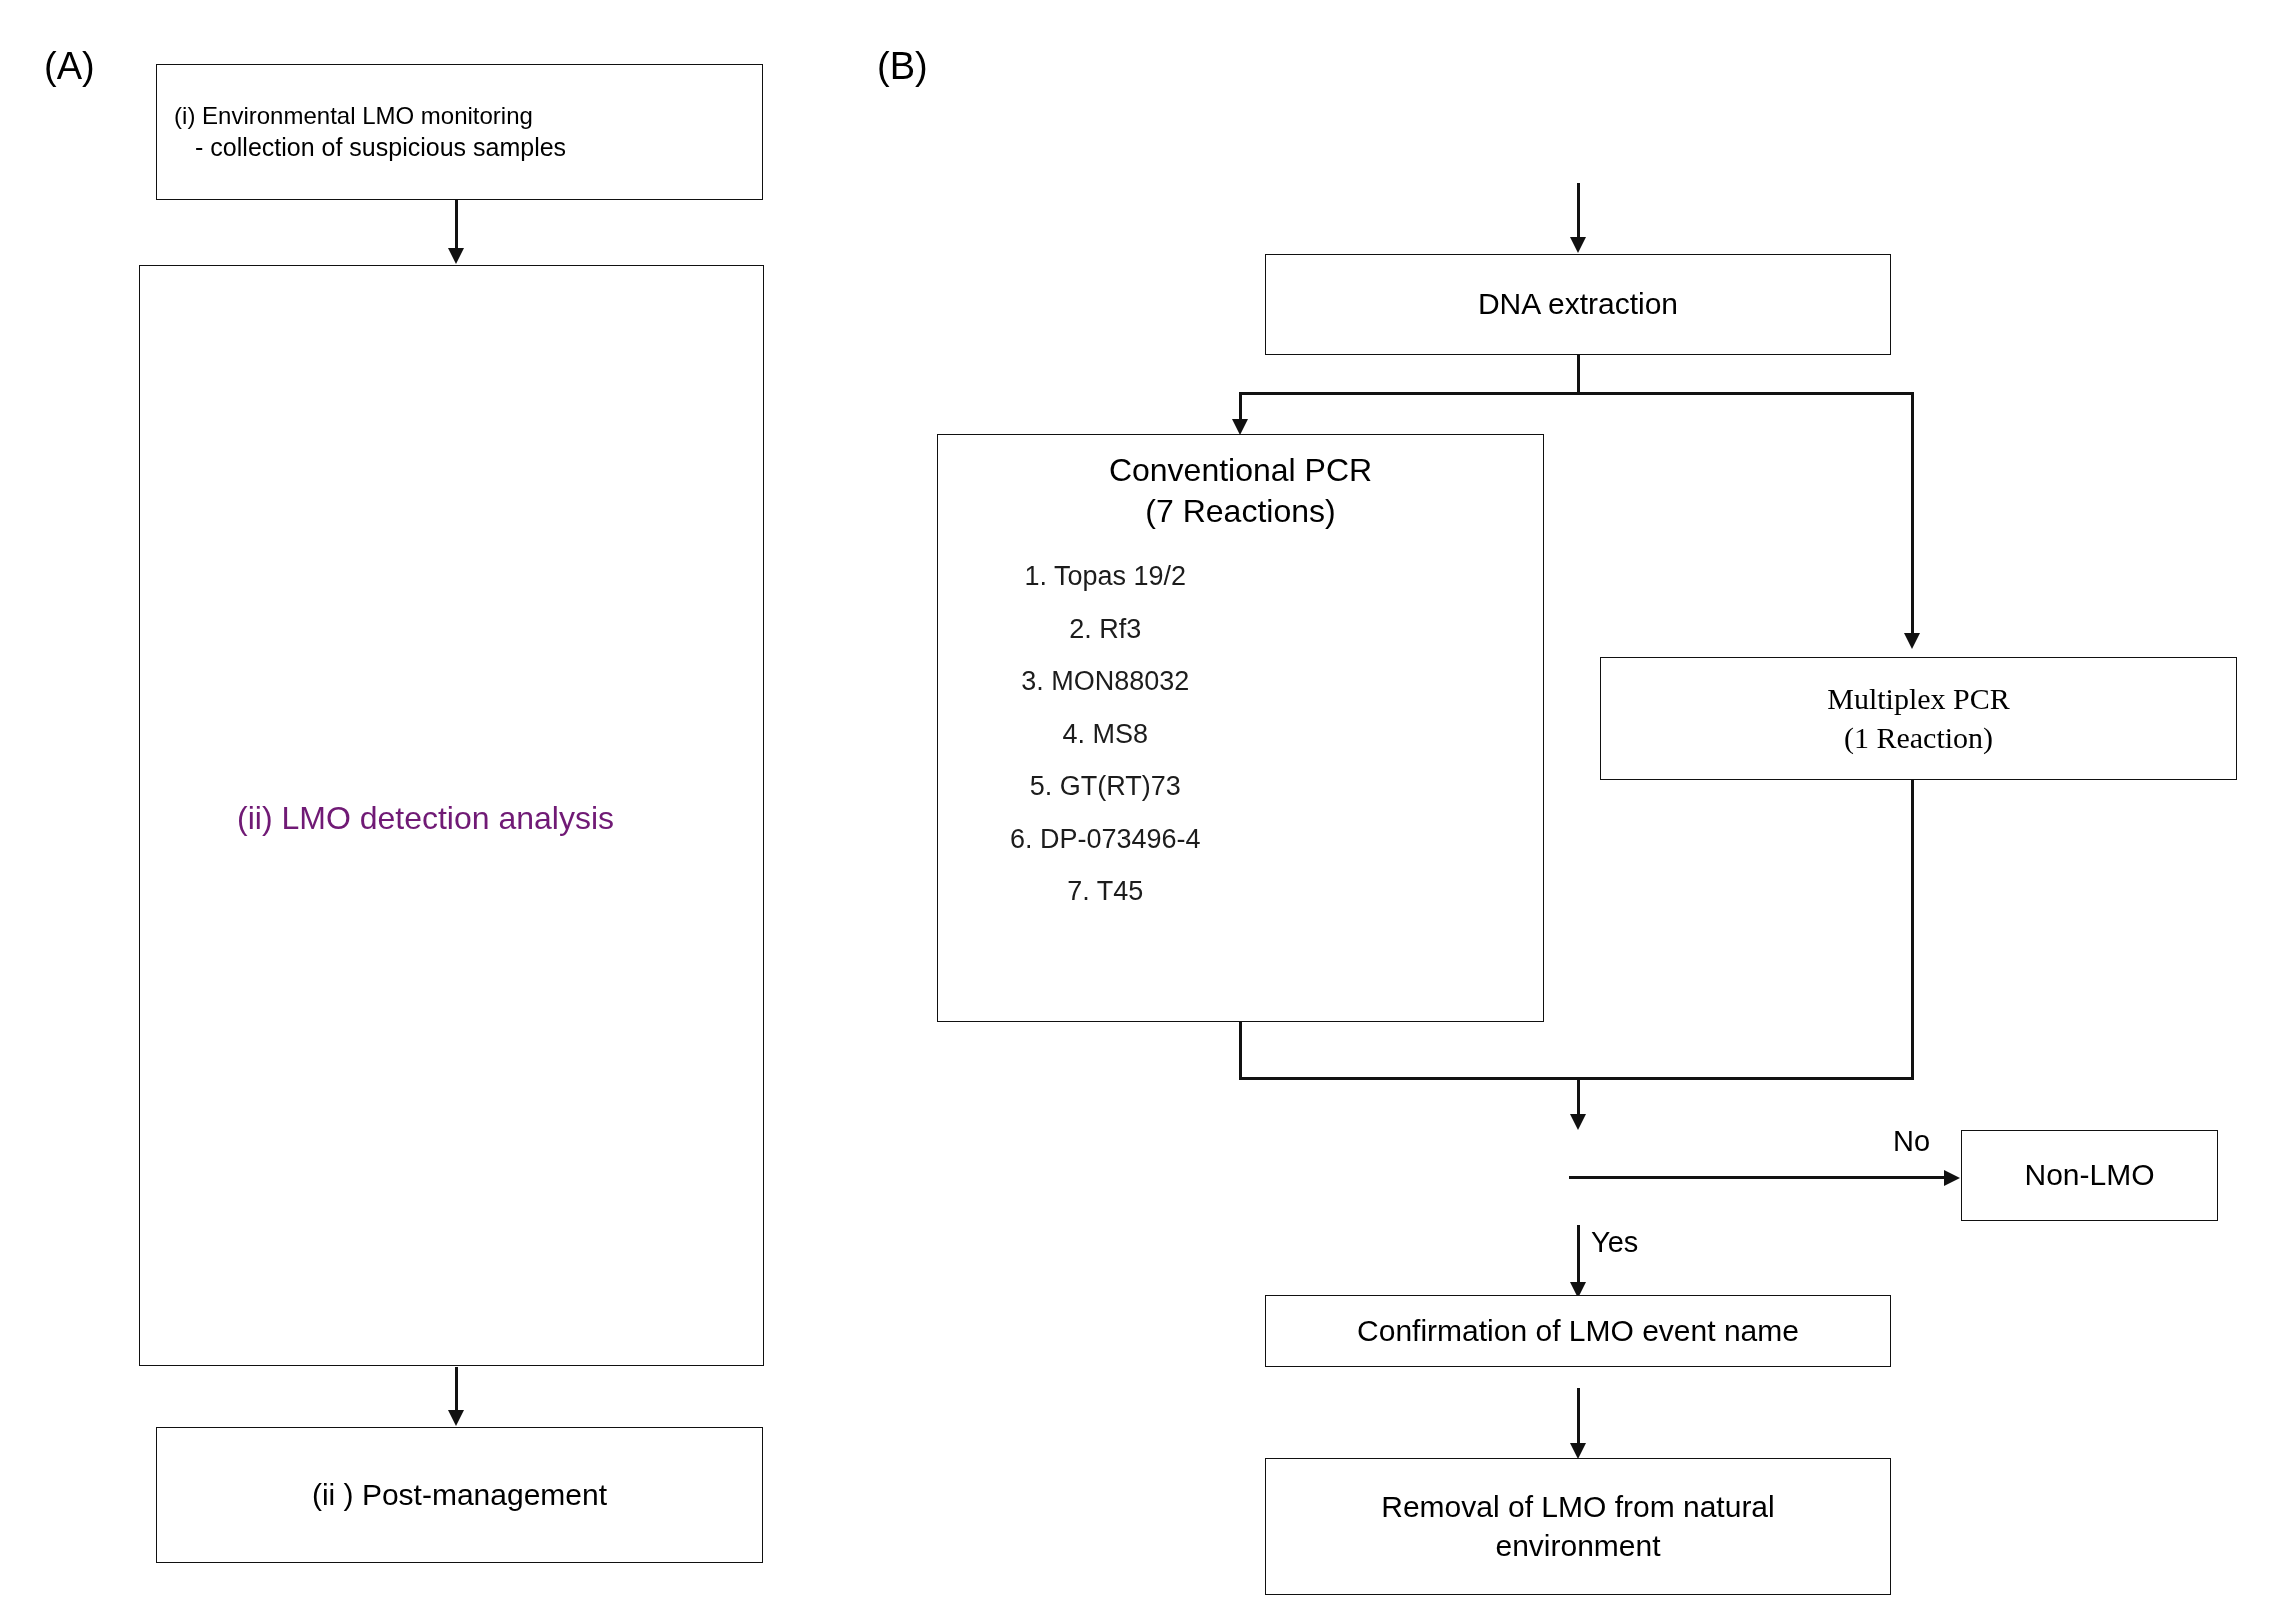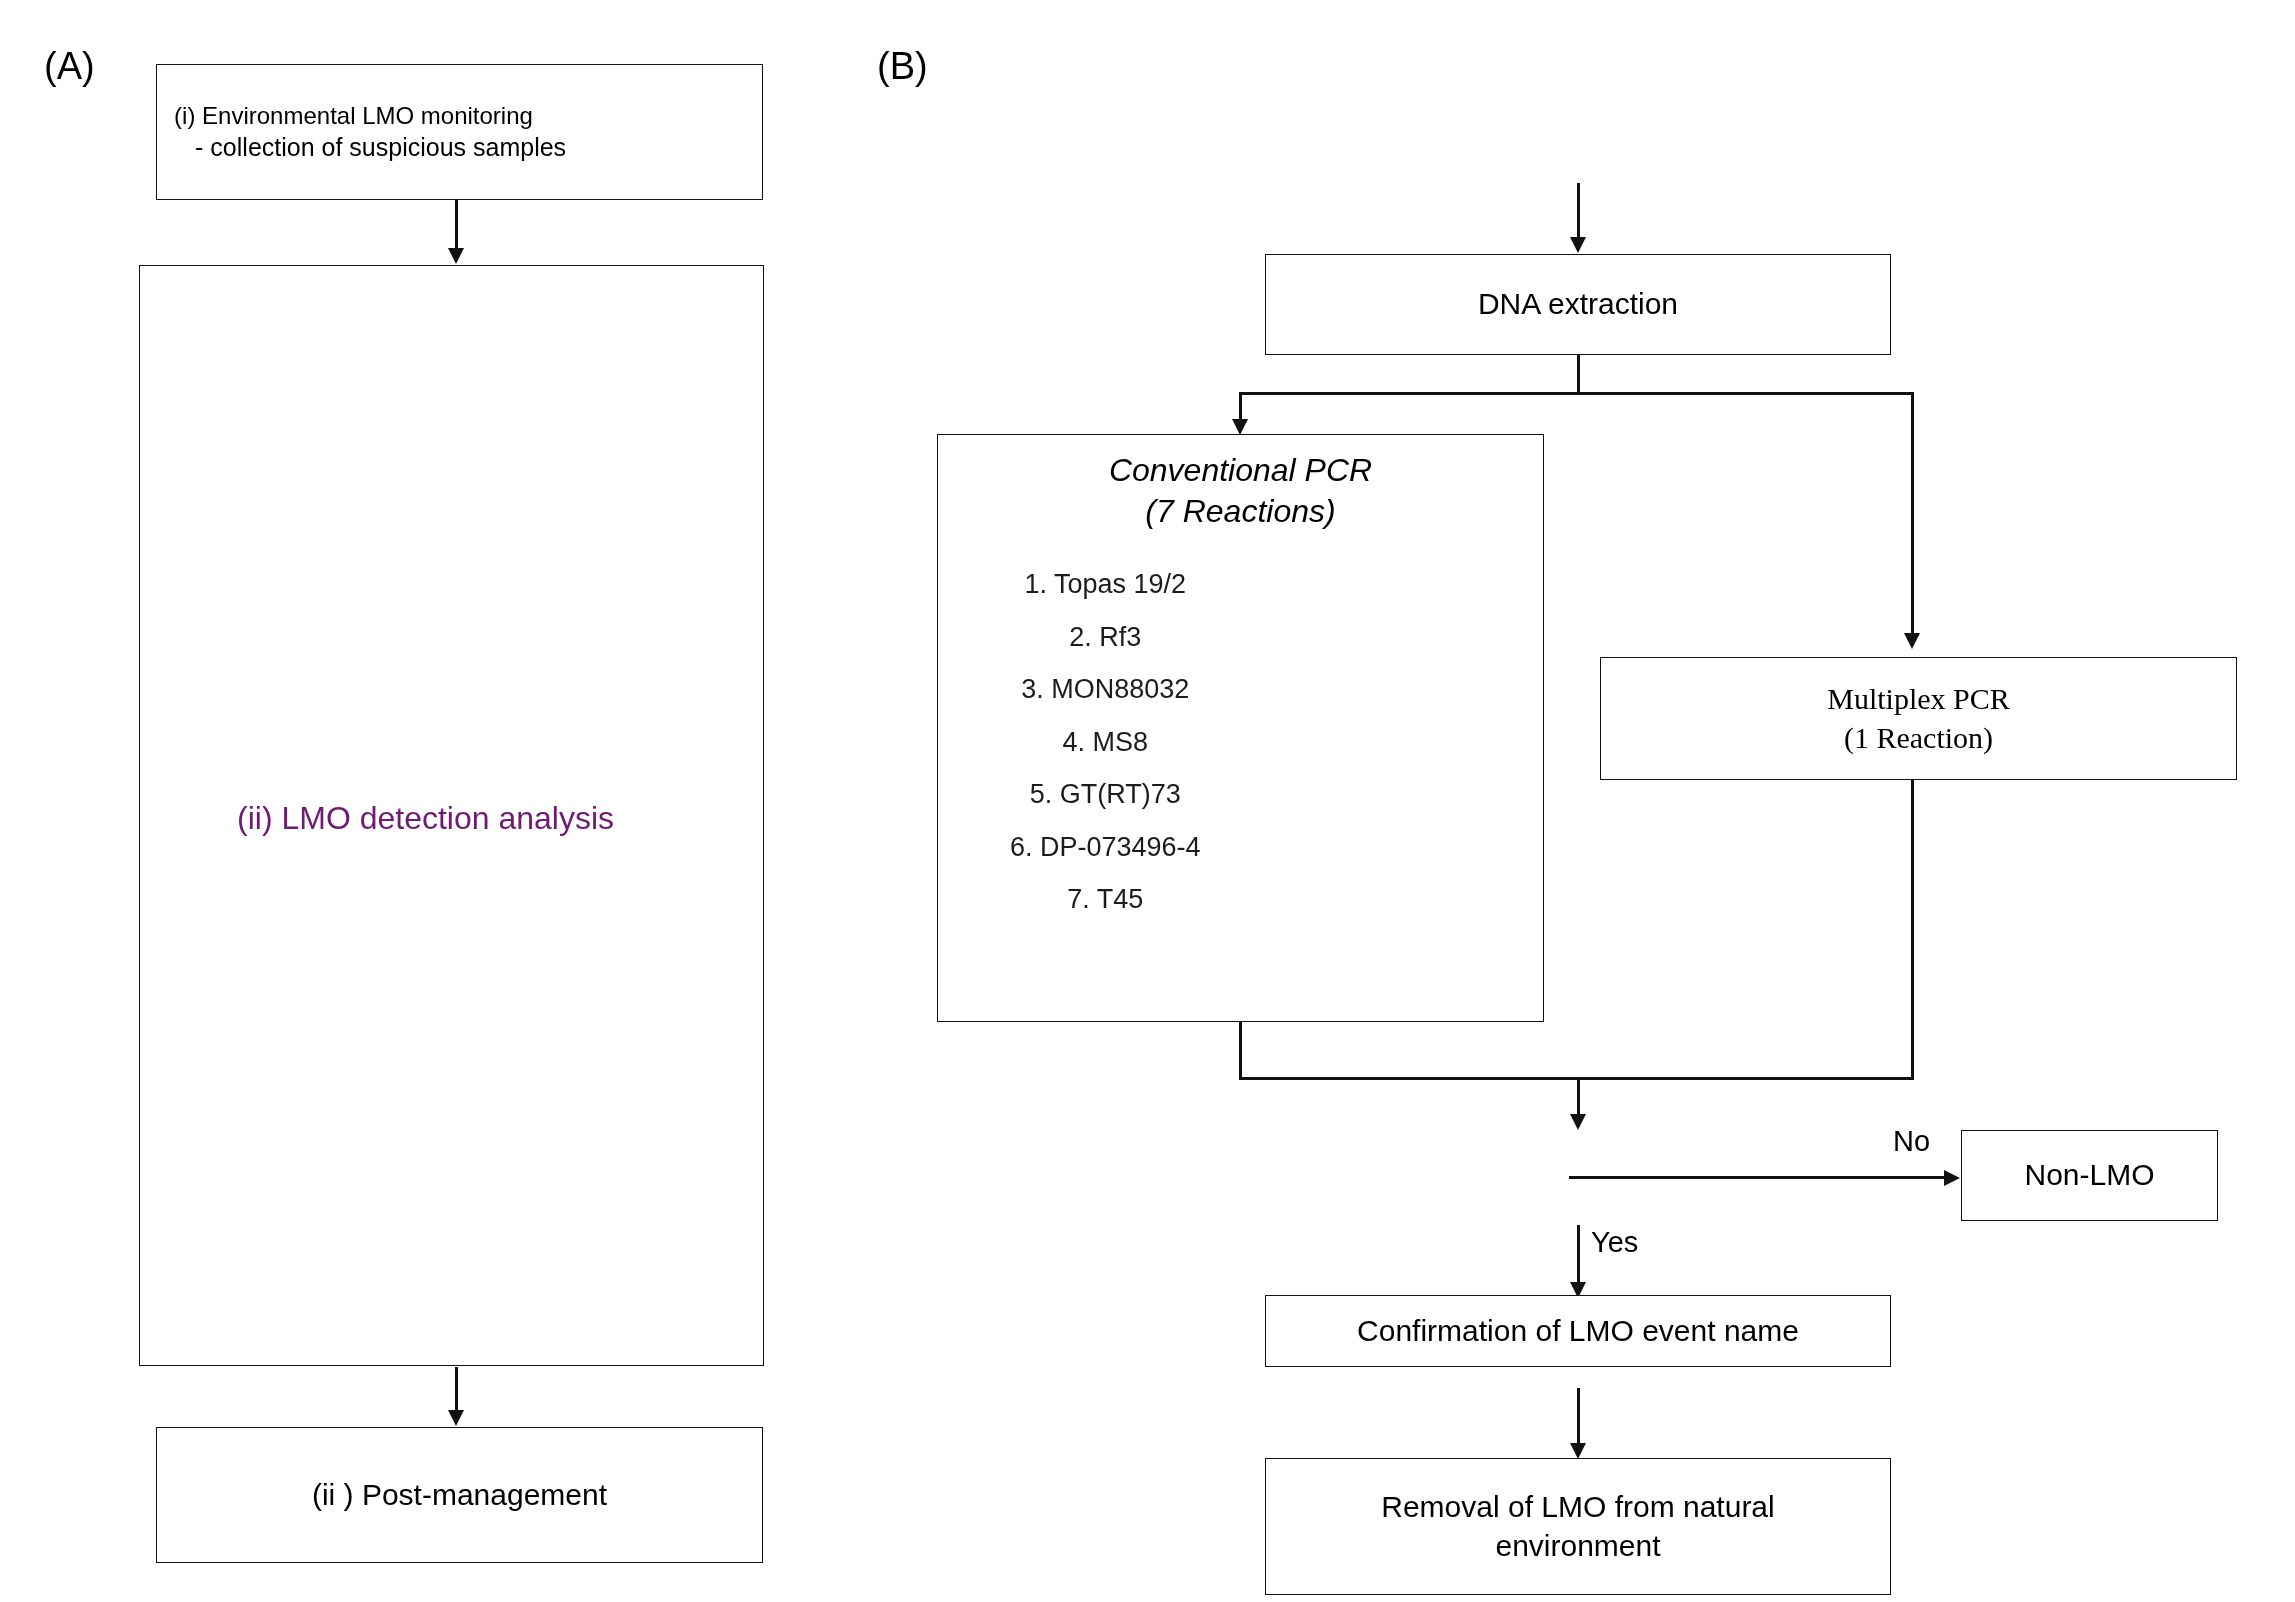--- a/index.html
+++ b/index.html
@@ -70,21 +70,20 @@
   }
 
   
   .pcr-head {
     position: absolute;
     width: 100%;
     text-align: center;
     font-size: 32px;
     line-height: 1.28;
     color: #000;
-    font-style: italic;
   }
   .pcr-list {
     position: absolute;
     list-style: none;
     margin: 0;
     padding: 0;
     font-size: 27px;
     color: #1c1c1c;
   }
   .pcr-list li {
@@ -175,21 +174,21 @@
   <div class="arrow-down" style="left:1232px; top:419px;"></div>
 
   <div class="conn v" style="left:1911px; top:392px; height:244px;"></div>
   <div class="arrow-down" style="left:1904px; top:633px;"></div>
 
   <div class="node" style="left:937px; top:434px; width:607px; height:588px; display:block;">
     <div class="pcr-head" style="left:0; top:14.7px;">
       <span class="line-1">Conventional PCR</span>
       <span class="line-2">(7 Reactions)</span>
     </div>
-    <ul class="pcr-list" style="left:72px; top:132px;">
+    <ul class="pcr-list" style="left:72px; top:124px;">
       <li>1. Topas  19/2</li>
       <li>2. Rf3</li>
       <li>3. MON88032</li>
       <li>4. MS8</li>
       <li>5. GT(RT)73</li>
       <li>6. DP-073496-4</li>
       <li>7. T45</li>
     </ul>
   </div>
 

